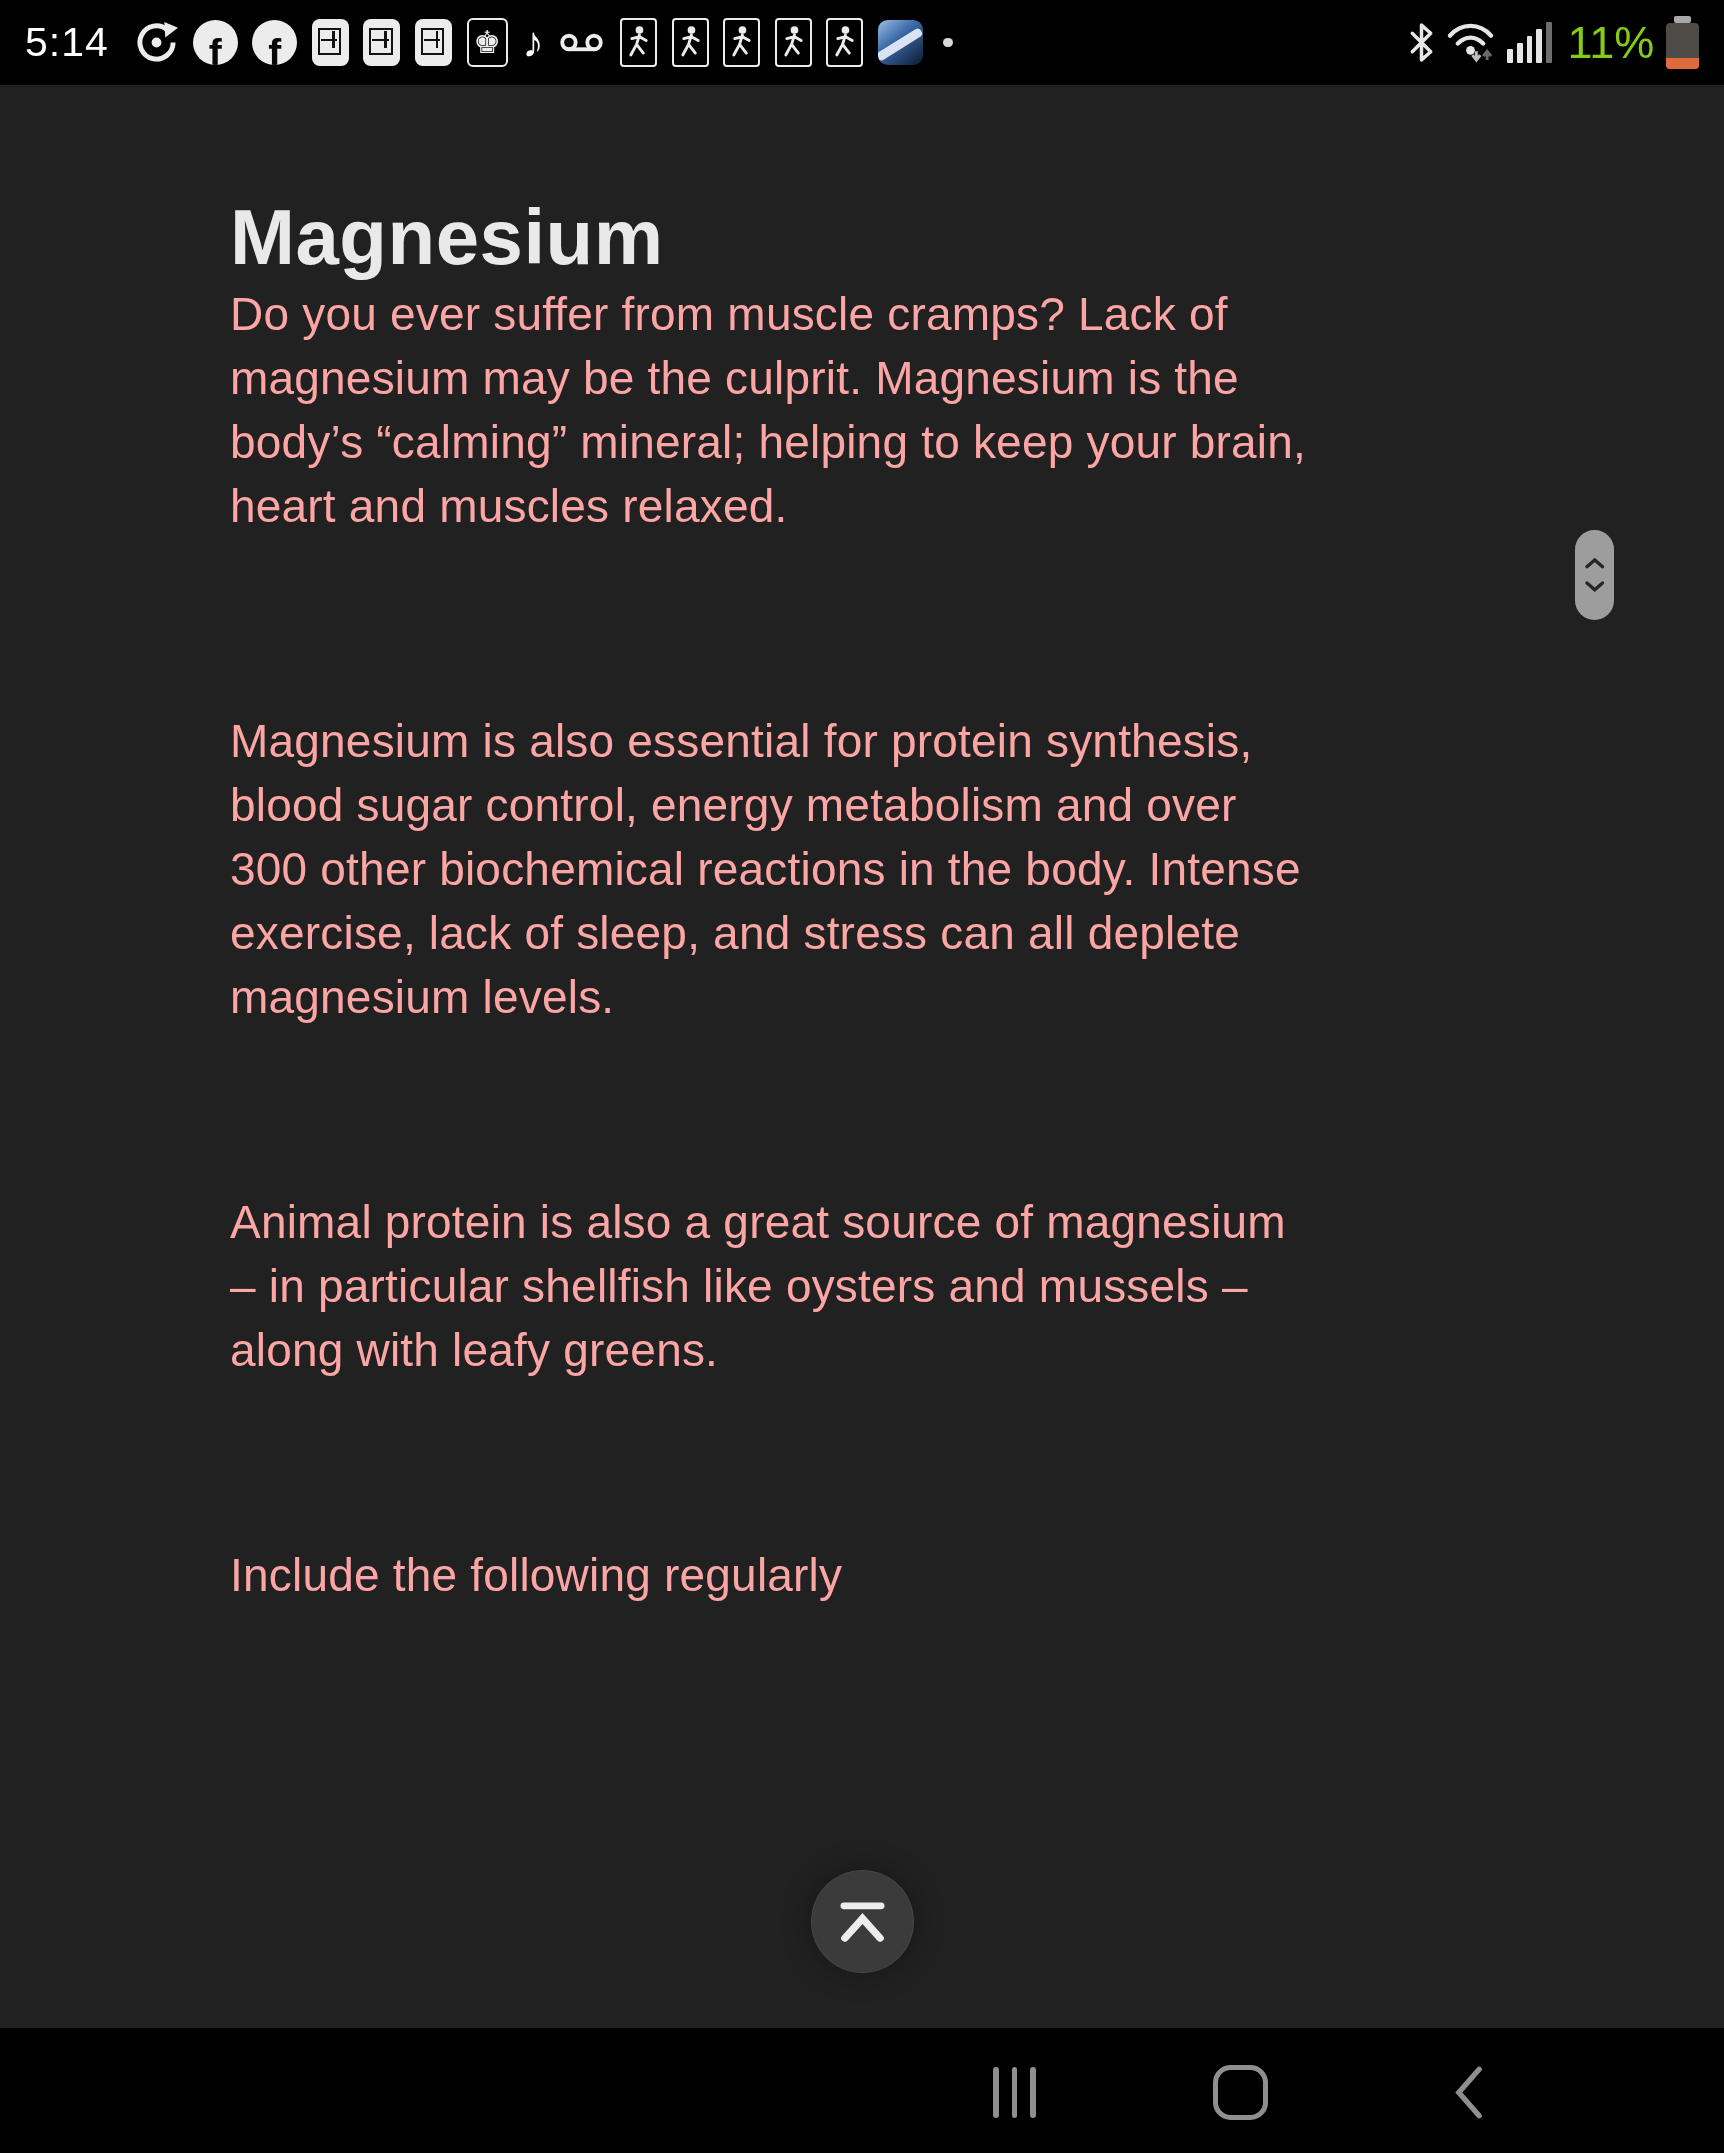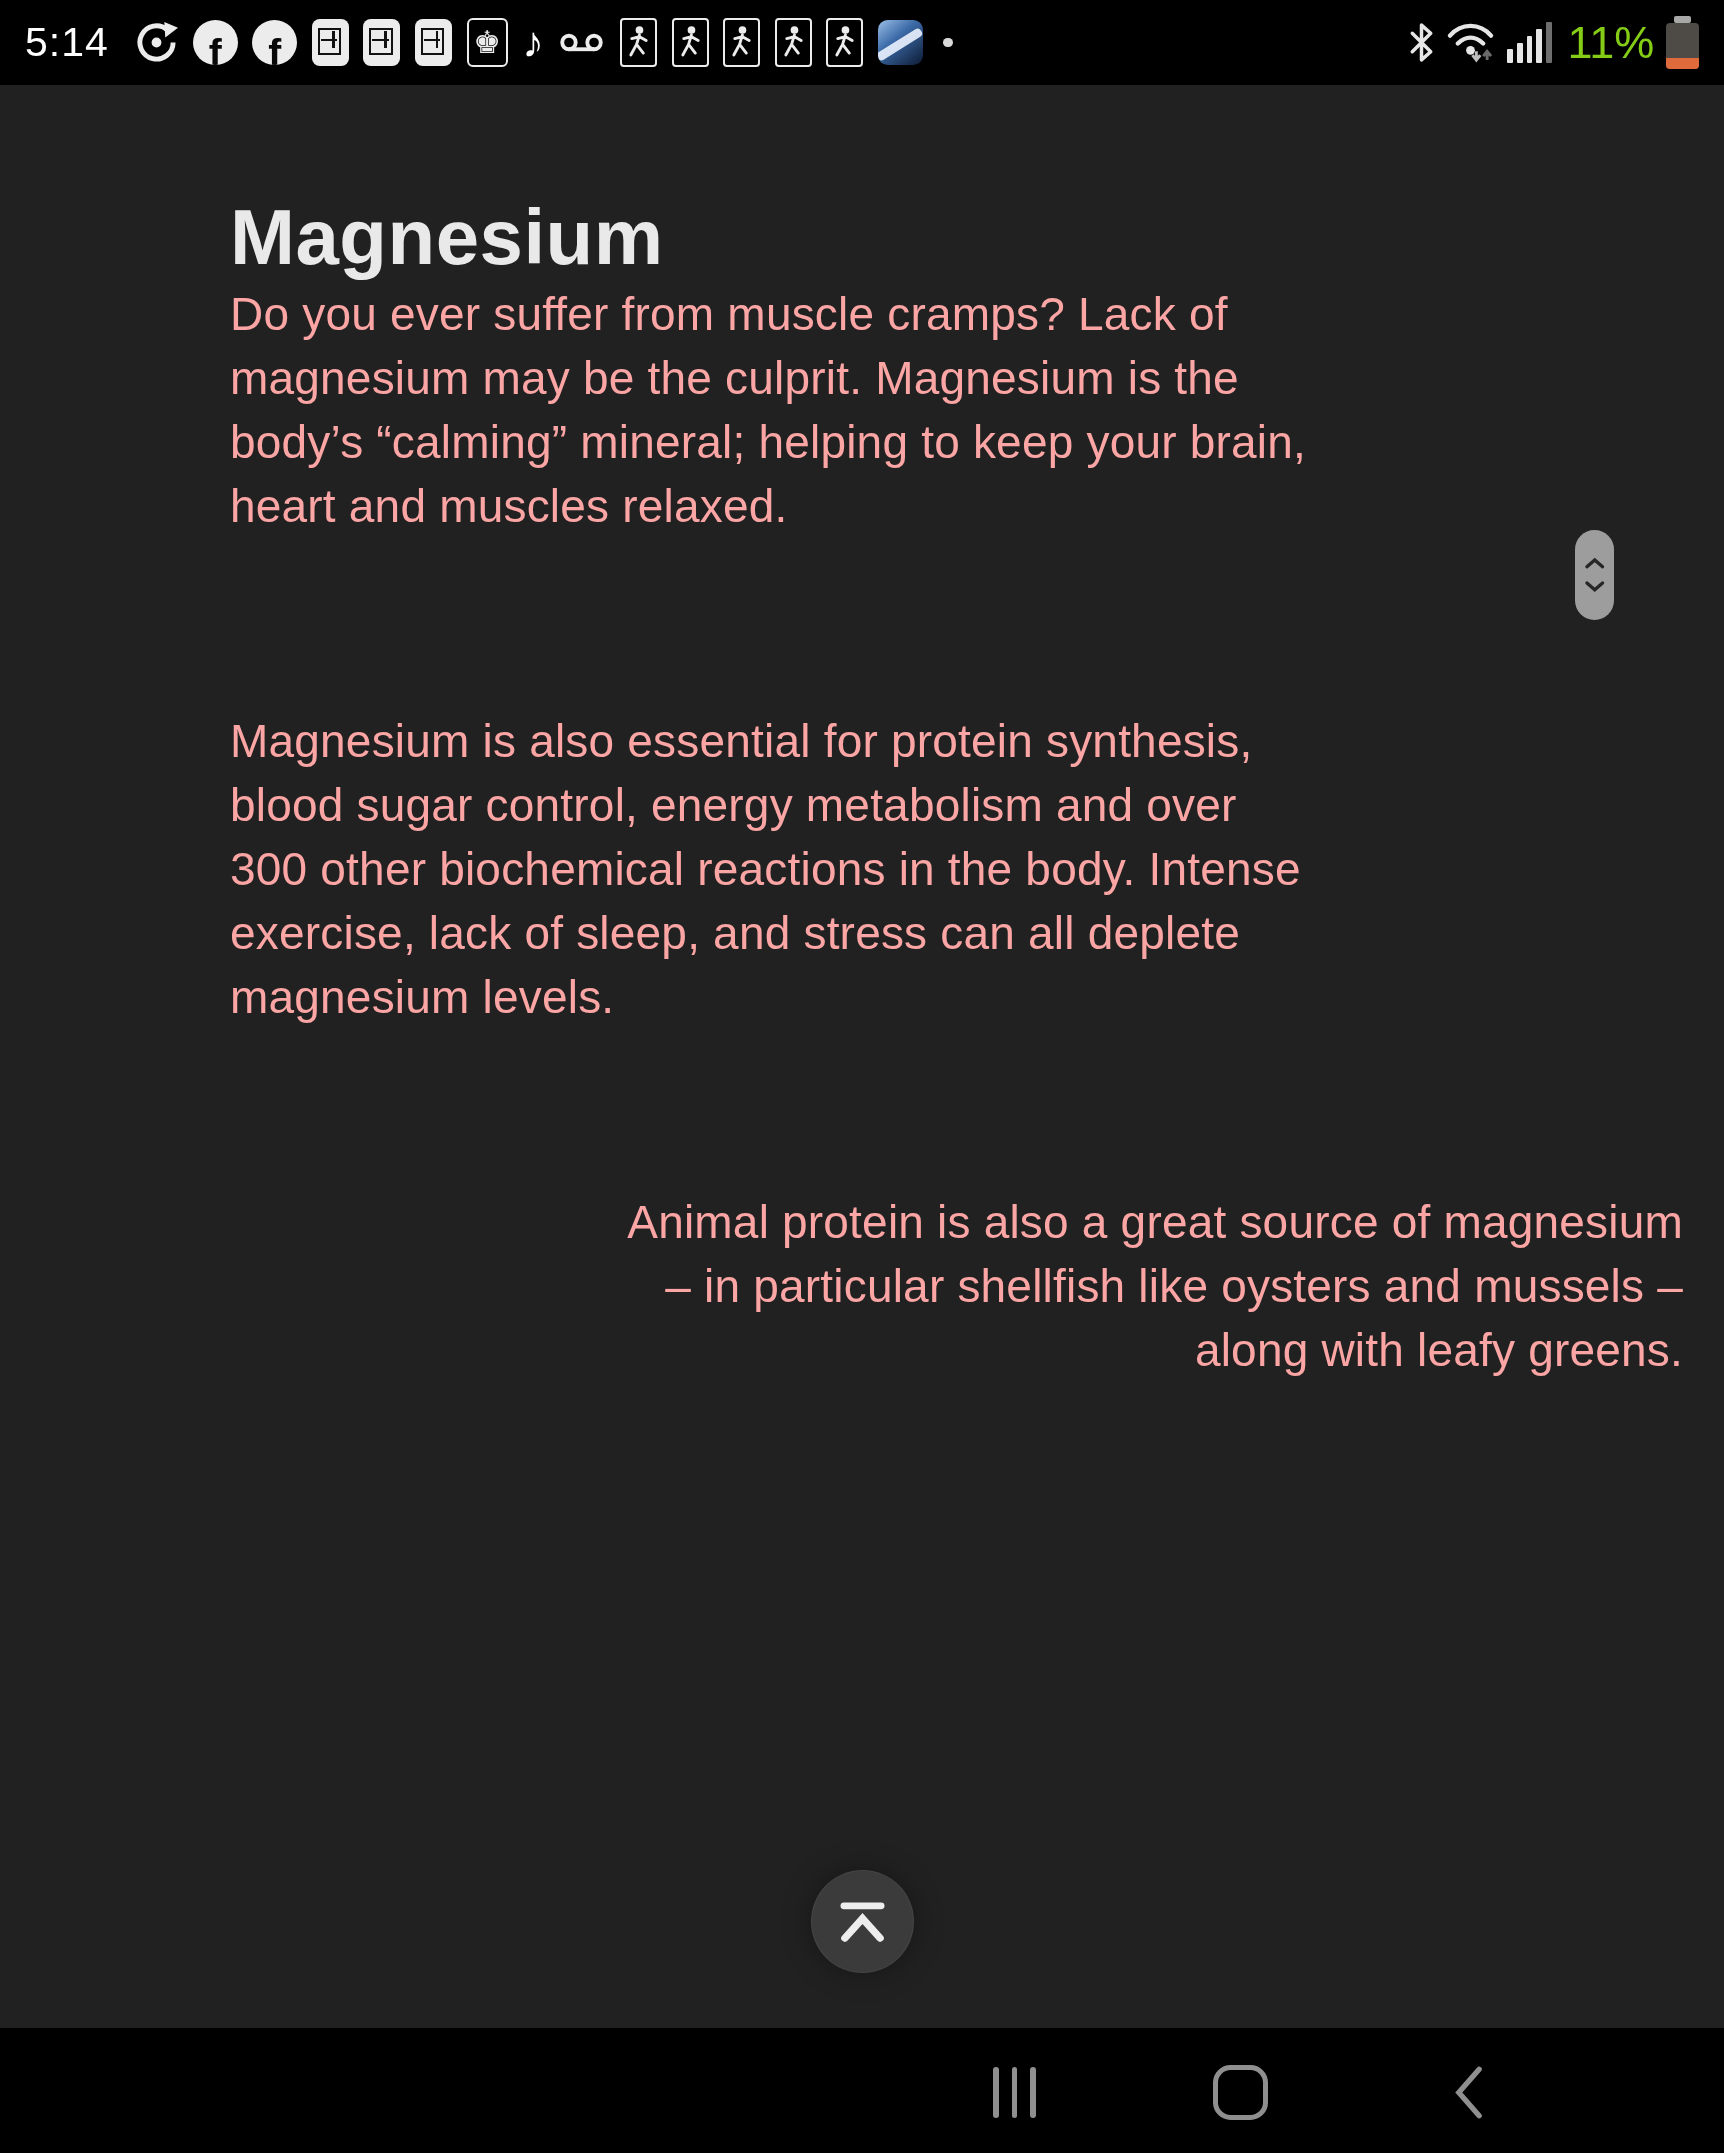--- a/index.html
+++ b/index.html
@@ -73,21 +73,21 @@
     position:absolute; left:230px; top:113px; font-size:78px; line-height:78px;
     font-weight:700; color:#e9e9e9; letter-spacing:0.5px;
   }
   .text-col {
     position:absolute; left:230px; top:197px; width:1453px;
     font-size:46px; line-height:64px; color:#fca5a5; letter-spacing:0.2px;
   }
   .text-col p { margin:0; white-space:pre-line; }
   .pgap-1 { margin-bottom:171px !important; }
   .pgap-2 { margin-bottom:161px !important; }
-  .pgap-3 { margin-bottom:161px !important;text-align:right; }
+  .pgap-3 { margin-bottom:161px !important; }
   .pgap-4 { margin-bottom:122px !important; }
 
   .scroll-top-btn {
     position:absolute; left:811px; top:1785px; width:101px; height:101px;
     border-radius:50%; background:#3b3b3b; border:1px solid rgba(255,255,255,0.05);
     display:flex; align-items:center; justify-content:center;
     box-shadow:0 0 29px rgba(0,0,0,0.35);
   }
 
   .scrollbar-pill {
@@ -240,20 +240,21 @@
 body’s “calming” mineral; helping to keep your brain,
 heart and muscles relaxed.</p>
       <p class="pgap-2">Magnesium is also essential for protein synthesis,
 blood sugar control, energy metabolism and over
 300 other biochemical reactions in the body. Intense
 exercise, lack of sleep, and stress can all deplete
 magnesium levels.</p>
       <p class="pgap-3">Animal protein is also a great source of magnesium
 – in particular shellfish like oysters and mussels –
 along with leafy greens.</p>
+      <p>Include the following regularly</p>
     </div>
 
     <div class="scroll-top-btn">
       <span style="display:flex">
         <svg width="51" height="45" viewBox="0 0 52 46">
           <line x1="7" y1="7" x2="45" y2="7" stroke="#ededed" stroke-width="7" stroke-linecap="round"></line>
           <polyline points="8,40 26,20 44,40" stroke="#ededed" stroke-width="7.5" fill="none" stroke-linecap="round" stroke-linejoin="miter"></polyline>
         </svg>
       </span>
     </div>

